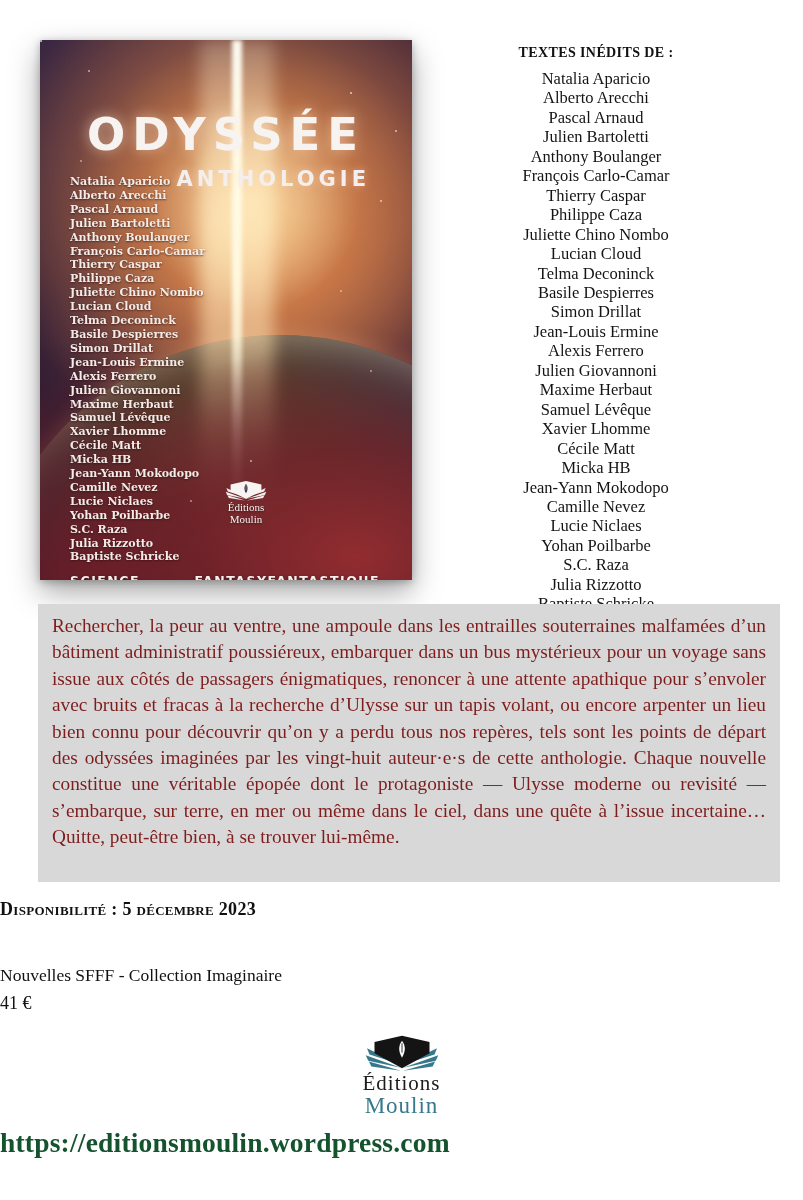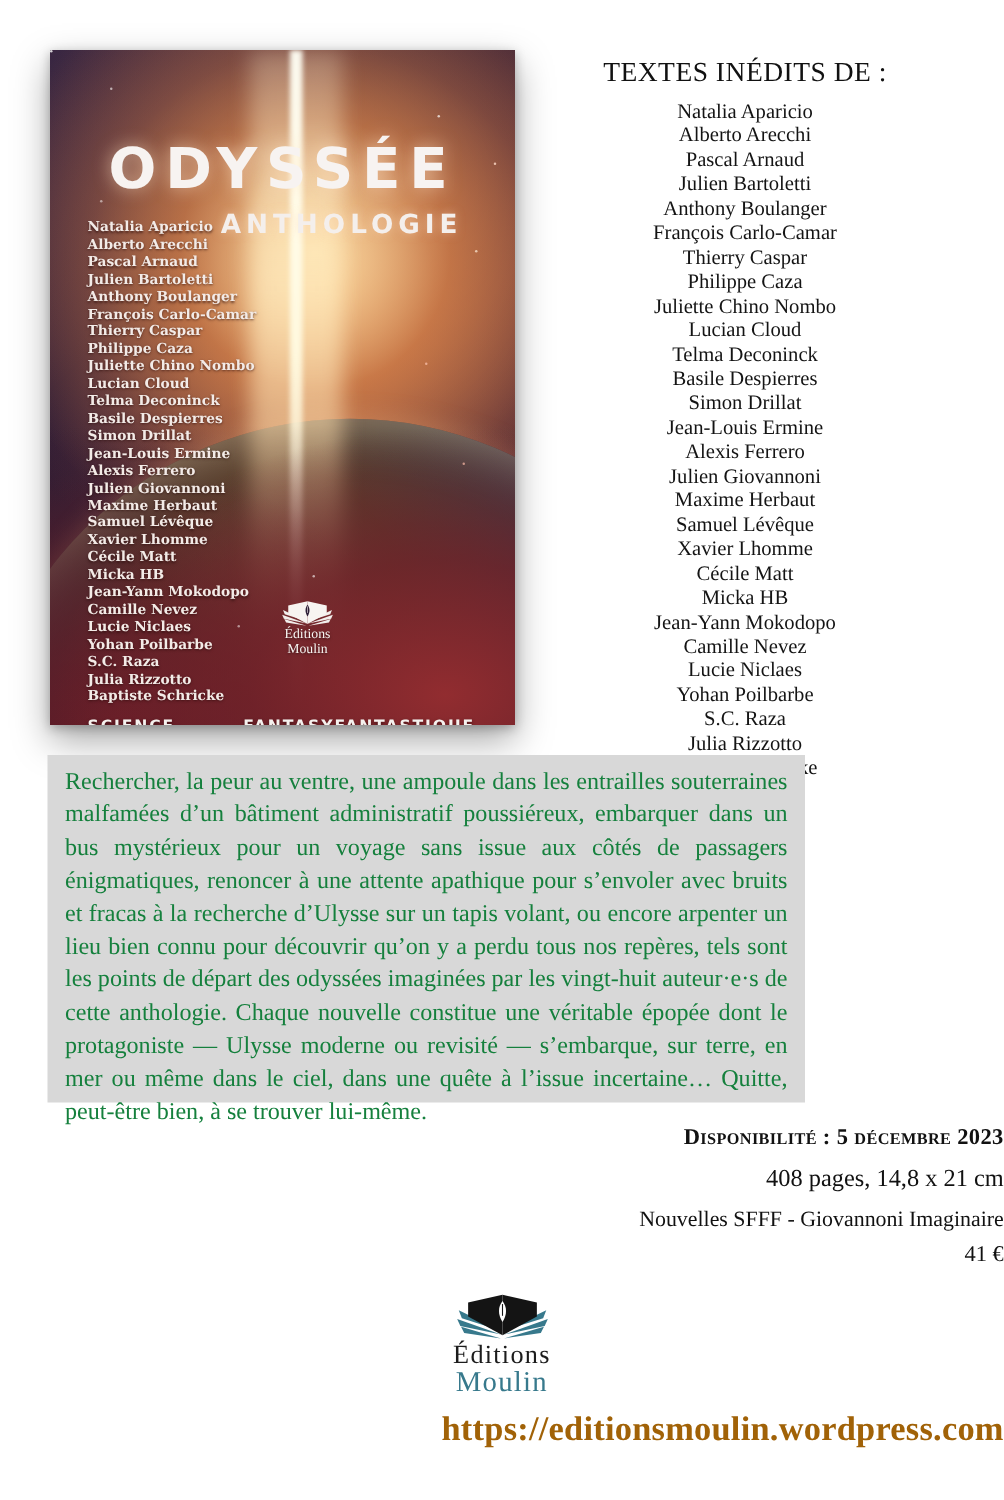--- a/index.html
+++ b/index.html
@@ -74,46 +74,46 @@
   .cover-logo .l2 { font-size:11px; line-height:12px; }
   .cover-genres {
     position:absolute; left:30px; right:32px; top:533px;
     display:flex; justify-content:space-between;
     font-family:"DejaVu Sans", sans-serif; font-weight:800; font-size:12.5px; letter-spacing:1.5px;
     color:#f5f1ee; text-shadow:0 1px 3px rgba(30,10,10,.7);
   }
 
   
   .authors-panel { position:absolute; left:412px; top:45px; width:368px; text-align:center; }
-  .authors-heading { font-weight:400; font-size:22px; letter-spacing:.4px; margin-bottom:8px; }
+  .authors-heading { font-weight:700; font-size:14px; letter-spacing:.4px; margin-bottom:8px; }
   .authors-list { font-size:16.5px; line-height:19.45px; color:#141414; }
 
   
   .synopsis {
-    position:absolute; left:38px; top:604px; width:606px; height:278px;
+    position:absolute; left:38px; top:604px; width:742px; height:278px;
     background:#d8d8d8; padding:9px 14px 0 14px;
-    font-size:19.3px; line-height:26.4px; text-align:justify; color:#15803d;
-  }
-
-  
-  .centerline { position:absolute; left:0; width:100%; text-align:right; }
+    font-size:19.3px; line-height:26.4px; text-align:justify; color:#7f1d1d;
+  }
+
+  
+  .centerline { position:absolute; left:0; width:100%; text-align:left; }
   .availability { top:899px; font-weight:700; font-variant:small-caps; font-size:18px; letter-spacing:.3px; }
   .pagesline   { top:933px; font-size:19.5px; }
   .collection  { top:965px; font-size:17.5px; }
   .collection .ital { }
   .price       { top:993px; font-size:18px; }
 
   
   .pub-logo { position:absolute; left:0; top:1032px; width:100%; text-align:center; }
   .pub-logo svg { width:78px; height:40px; display:block; margin:0 auto; }
   .pub-logo .l1 { font-size:21px; line-height:22px; color:#1c1c1c; letter-spacing:1px; }
   .pub-logo .l2 { font-size:23px; line-height:24px; letter-spacing:1px; }
 
   
-  .site-url { top:1127px; font-weight:700; font-size:27.5px; letter-spacing:.2px; color:#a16207; text-decoration:none; }
+  .site-url { top:1127px; font-weight:700; font-size:27.5px; letter-spacing:.2px; color:#14532d; text-decoration:none; }
 </style>
 </head>
 <body>
 
 <div id="page">
 
   <div class="cover">
     <div class="glow"></div>
     <div class="planet"></div>
     <div class="beam"></div>
@@ -212,23 +212,22 @@
         <div>Yohan Poilbarbe</div>
         <div>S.C. Raza</div>
         <div>Julia Rizzotto</div>
         <div>Baptiste Schricke</div>
       </div>
   </div>
 
   <div class="synopsis">Rechercher, la peur au ventre, une ampoule dans les entrailles souterraines malfamées d’un bâtiment administratif poussiéreux, embarquer dans un bus mystérieux pour un voyage sans issue aux côtés de passagers énigmatiques, renoncer à une attente apathique pour s’envoler avec bruits et fracas à la recherche d’Ulysse sur un tapis volant, ou encore arpenter un lieu bien connu pour découvrir qu’on y a perdu tous nos repères, tels sont les points de départ des odyssées imaginées par les vingt-huit auteur·e·s de cette anthologie. Chaque nouvelle constitue une véritable épopée dont le protagoniste — Ulysse moderne ou revisité — s’embarque, sur terre, en mer ou même dans le ciel, dans une quête à l’issue incertaine… Quitte, peut-être bien, à se trouver lui-même.</div>
 
   <div class="centerline availability">Disponibilité : 5 décembre 2023</div>
-  <div class="centerline pagesline">408 pages, 14,8 x 21 cm</div>
   <div class="centerline collection">
-    <span>Nouvelles SFFF - Giovannoni </span><span class="ital">Imaginaire</span>
+    <span>Nouvelles SFFF - Collection </span><span class="ital">Imaginaire</span>
   </div>
   <div class="centerline price">41 €</div>
 
   <div class="pub-logo">
     <svg viewBox="0 0 120 64" aria-hidden="true">
       <polygon points="58,52 4,26 8,36" fill="#37798c"></polygon>
       <polygon points="58,57 2,37 6,46" fill="#37798c"></polygon>
       <polygon points="58,62 7,47 11,55" fill="#37798c"></polygon>
       <polygon points="62,52 116,26 112,36" fill="#37798c"></polygon>
       <polygon points="62,57 118,37 114,46" fill="#37798c"></polygon>

